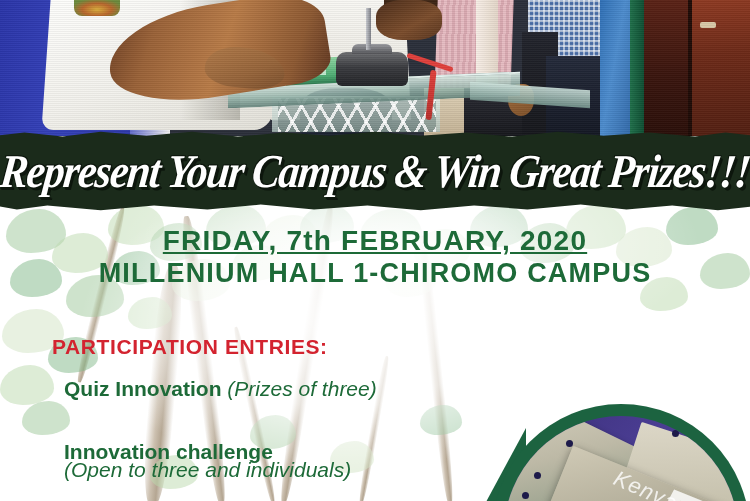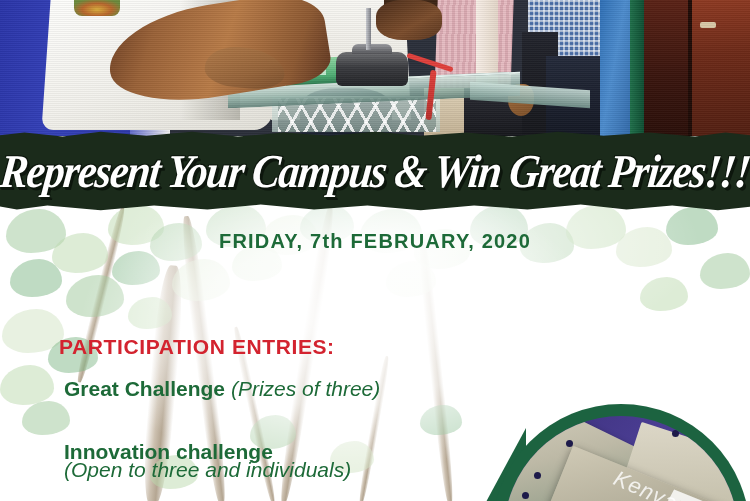--- a/index.html
+++ b/index.html
@@ -332,26 +332,26 @@
   
   .date-block {
     position: absolute;
     left: 0; top: 225px;
     width: 750px;
     text-align: center;
     font-weight: bold;
     letter-spacing: 1.2px;
     color: #1d6a38;
   }
-  .date-line1 { font-size: 20px; line-height: 32px; }
+  .date-line1 { font-size: 28px; line-height: 32px; text-decoration: underline; }
   .date-line2 { font-size: 27px; line-height: 32px; }
 
   .entries-title {
     position: absolute;
-    left: 59px; top: 335px;
+    left: 52px; top: 335px;
     font-size: 21px;
     font-weight: bold;
     letter-spacing: 0.6px;
     color: #d3232f;
   }
   .entry-row {
     position: absolute;
     left: 64px;
     font-size: 21px;
     color: #1d6a38;
@@ -533,26 +533,27 @@
     <div class="leaf lg4" style="left:330px; top:236px; width:44px; height:32px;"></div>
     <div class="leaf lg2" style="left:150px; top:250px; width:48px; height:34px;"></div>
     <div class="leaf lg3" style="left:420px; top:200px; width:42px; height:30px;"></div>
   </div>
 
   <div class="green-band"></div>
   <div class="band-text">Represent Your Campus &amp; Win Great Prizes!!!</div>
 
   <div class="date-block">
     <div class="date-line1">FRIDAY, 7th FEBRUARY, 2020</div>
+    <div class="date-line2">MILLENIUM HALL 1-CHIROMO CAMPUS</div>
   </div>
 
   <div class="entries-title">PARTICIPATION ENTRIES:</div>
 
   <div class="entry-row entry-1">
-    <span class="b">Great Challenge</span>
+    <span class="b">Quiz Innovation</span>
     <span class="i">(Prizes of three)</span>
   </div>
 
   <div class="entry-row entry-2">
     <span class="b">Innovation challenge</span>
   </div>
 
   <div class="entry-row entry-3">(Open to three and individuals)</div>
 
   <div class="triangle-green"></div>

